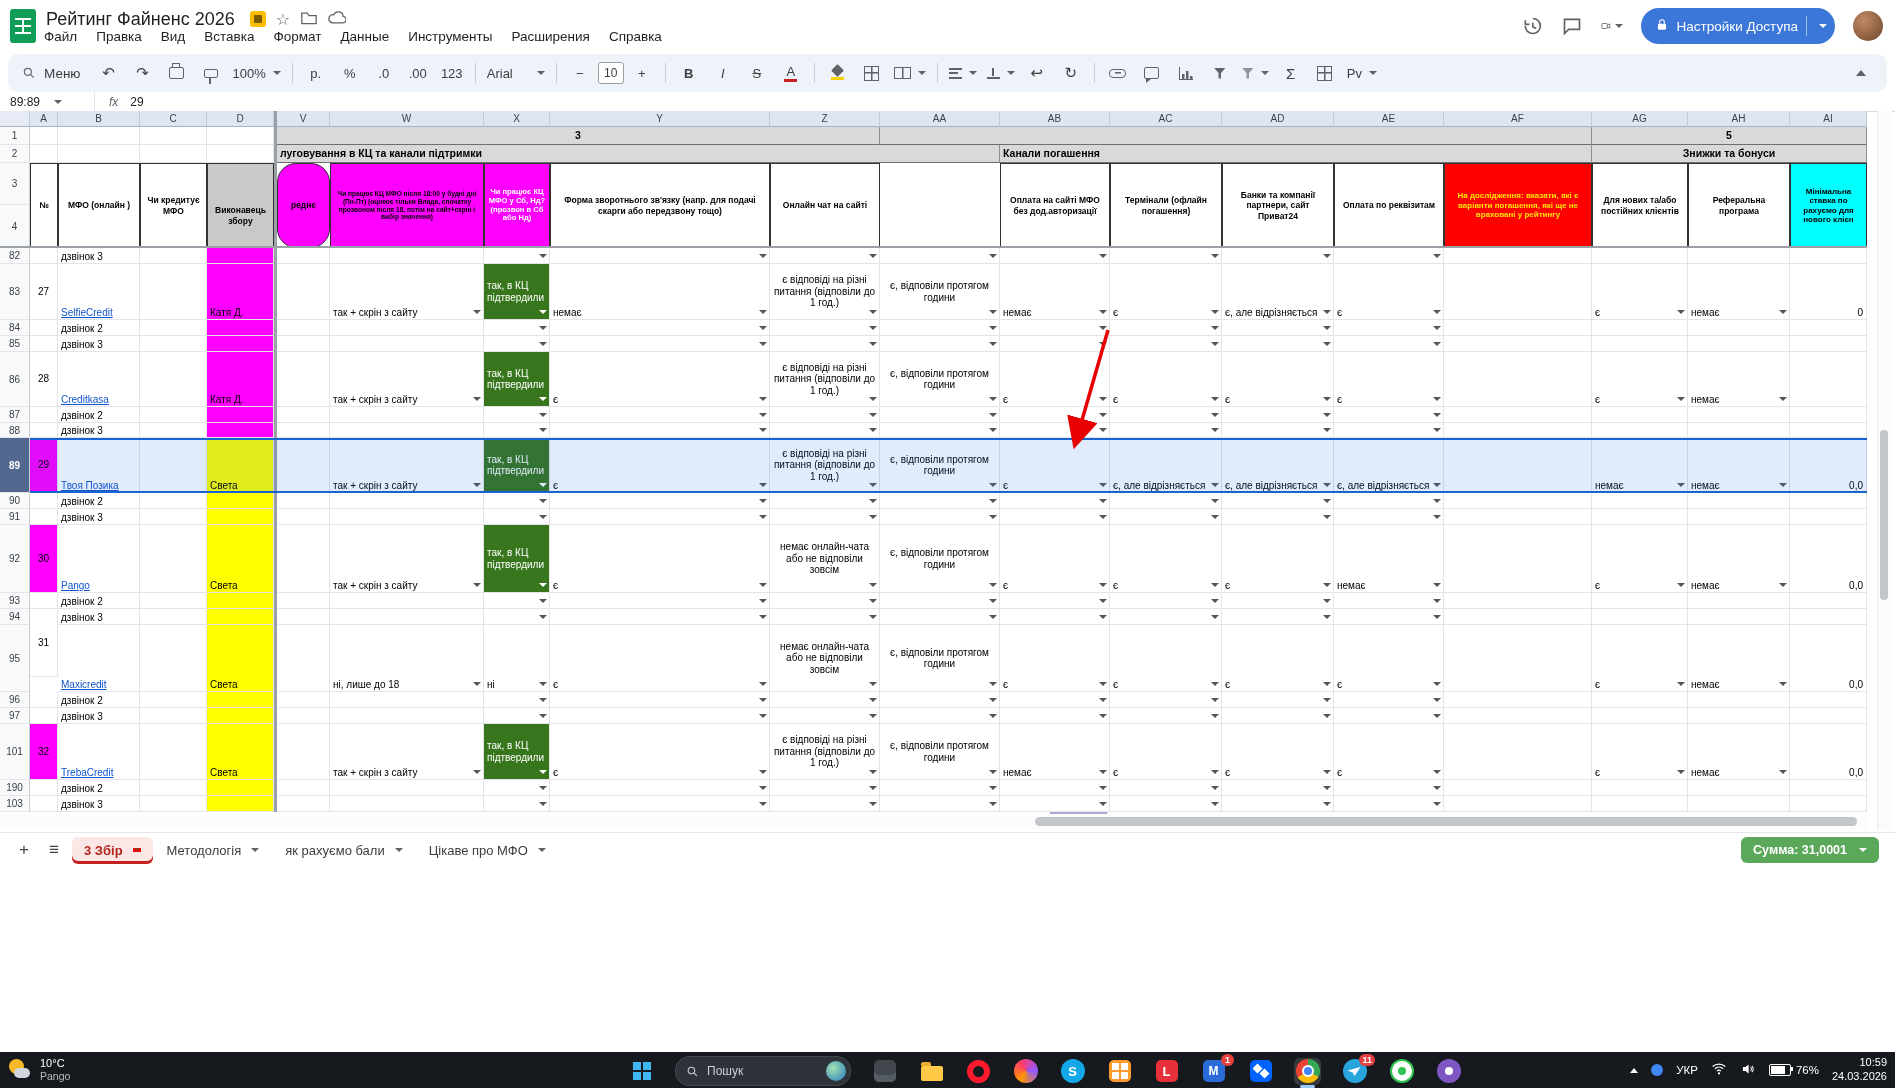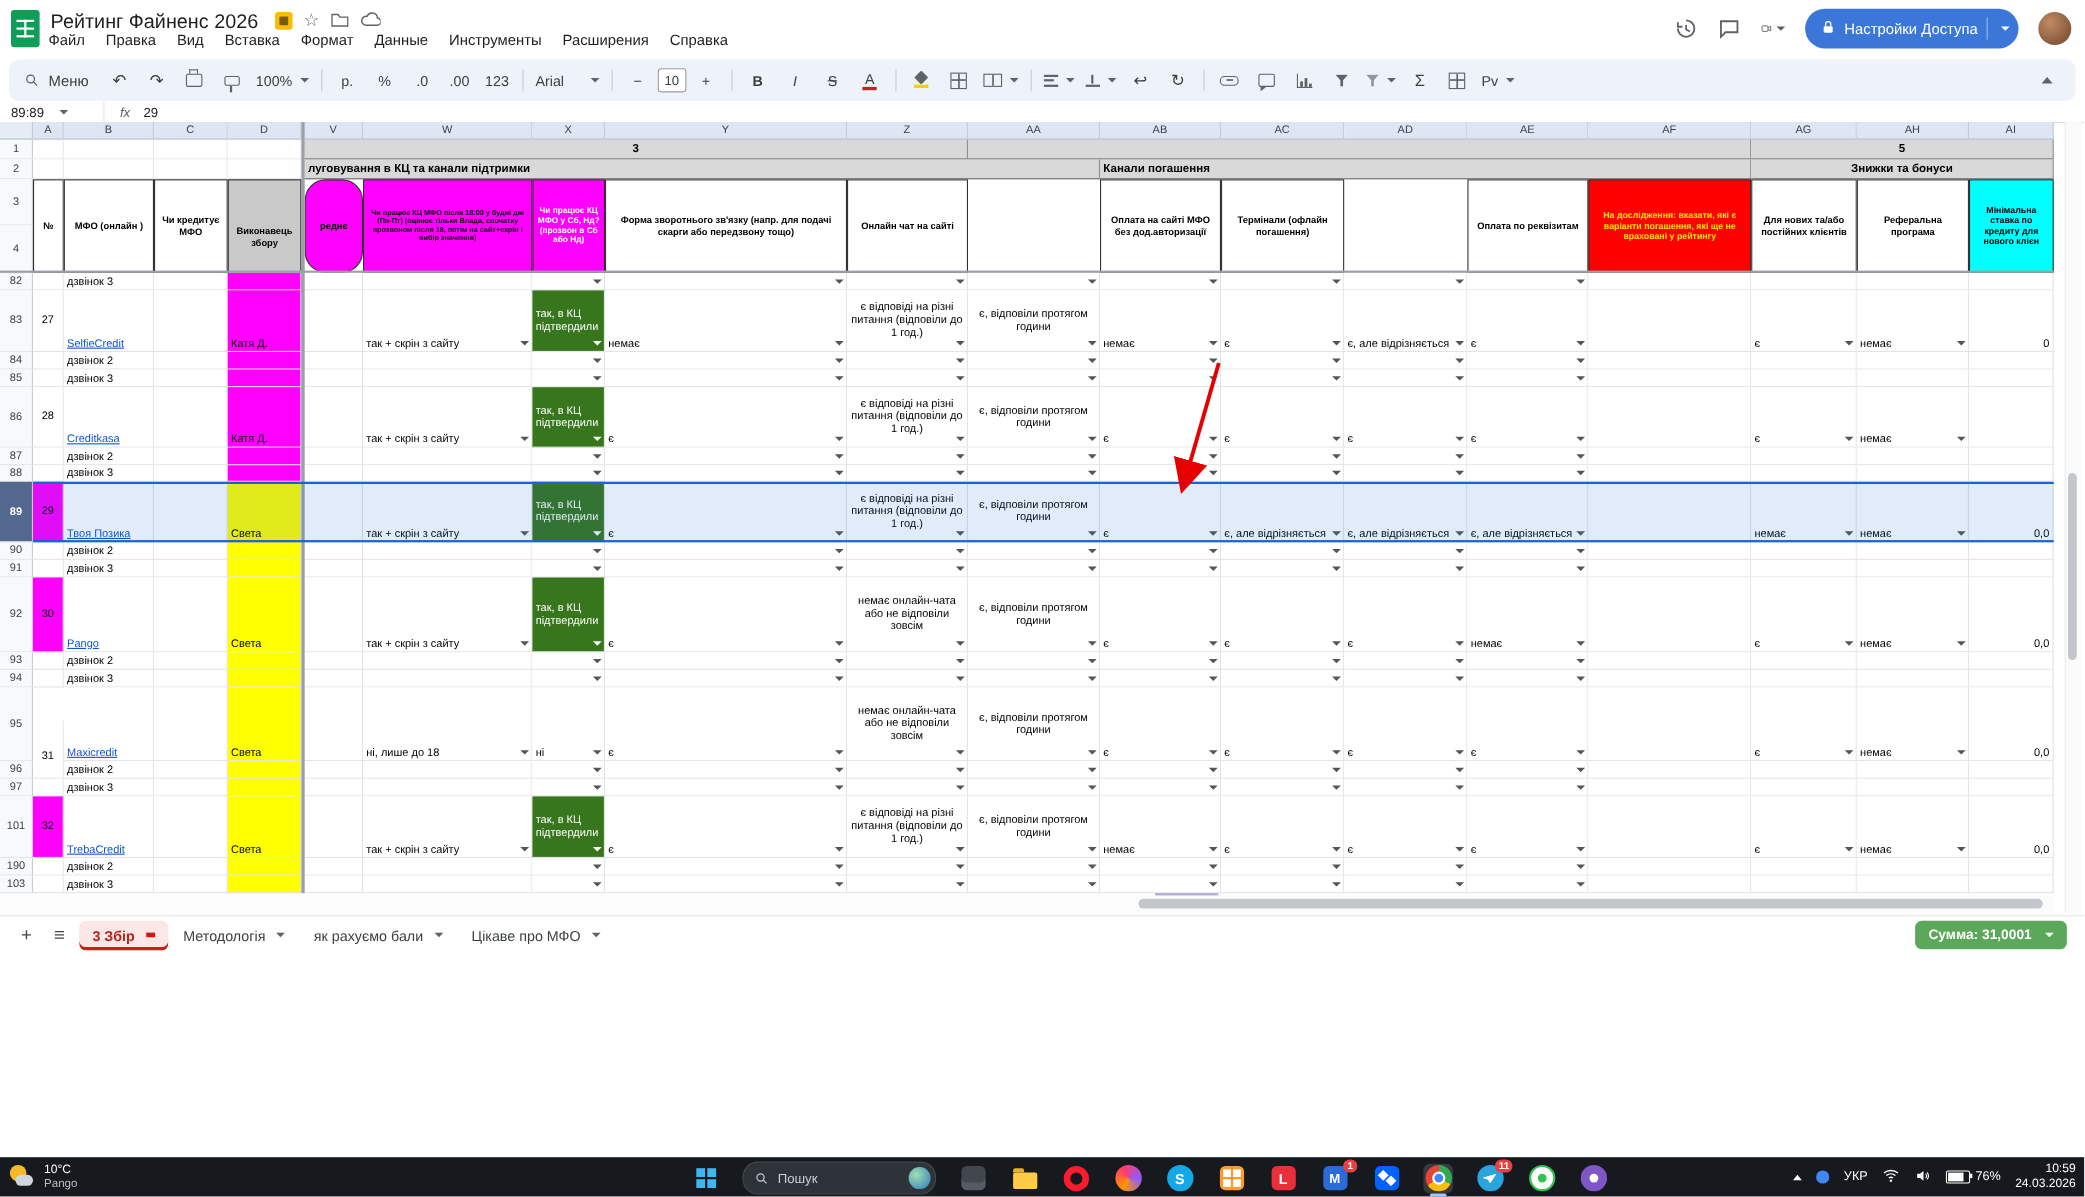--- a/index.html
+++ b/index.html
@@ -414,25 +414,26 @@
       <div class="cell hd " style="left: 58px; top: 163px; width: 82px; height: 85px;">МФО (онлайн )</div>
       <div class="cell hd " style="left: 140px; top: 163px; width: 67px; height: 85px;">Чи кредитує МФО</div>
       <div class="cell hd grayc" style="left: 207px; top: 163px; width: 67px; height: 105px;">Виконавець збору</div>
       <div class="cell hd mg" style="left: 277px; top: 163px; width: 53px; height: 85px; border-radius: 19px;">реднє</div>
       <div class="cell hd mg tiny" style="left: 330px; top: 163px; width: 154px; height: 85px;">Чи працює КЦ МФО після 18:00 у будні дні (Пн-Пт) (оцінює тільки Влада, спочатку прозвоном після 18, потім на сайт+скрін і вибір значення)</div>
       <div class="cell hd mg xhd" style="left: 484px; top: 163px; width: 66px; height: 85px;">Чи працює КЦ МФО у Сб, Нд? (прозвон в Сб або Нд)</div>
       <div class="cell hd " style="left: 550px; top: 163px; width: 220px; height: 85px;">Форма зворотнього зв'язку (напр. для подачі скарги або передзвону тощо)</div>
       <div class="cell hd " style="left: 770px; top: 163px; width: 110px; height: 85px;">Онлайн чат на сайті</div>
       <div class="cell hd " style="left: 1000px; top: 163px; width: 110px; height: 85px;">Оплата на сайті МФО без дод.авторизації</div>
       <div class="cell hd " style="left: 1110px; top: 163px; width: 112px; height: 85px;">Термінали (офлайн погашення)</div>
+      <div class="cell hd " style="left: 1222px; top: 163px; width: 112px; height: 85px;">Банки та компанії партнери, сайт Приват24</div>
       <div class="cell hd " style="left: 1334px; top: 163px; width: 110px; height: 85px;">Оплата по реквізитам</div>
       <div class="cell hd red" style="left: 1444px; top: 163px; width: 148px; height: 85px;">На дослідження: вказати, які є варіанти погашення, які ще не враховані у рейтингу</div>
       <div class="cell hd " style="left: 1592px; top: 163px; width: 96px; height: 85px;">Для нових та/або постійних клієнтів</div>
       <div class="cell hd " style="left: 1688px; top: 163px; width: 102px; height: 85px;">Реферальна програма</div>
-      <div class="cell hd cyan" style="left: 1790px; top: 163px; width: 77px; height: 85px;">Мінімальна ставка по кредиту для нового клієн</div>
+      <div class="cell hd cyan" style="left: 1790px; top: 163px; width: 77px; height: 85px;">Мінімальна ставка по рахуємо для нового клієн</div>
       <div class="rh" style="left: 0px; top: 248px; width: 30px; height: 16px;">82</div>
       <div class="cell " style="left: 30px; top: 248px; width: 28px; height: 16px;"></div>
       <div class="cell " style="left: 58px; top: 248px; width: 82px; height: 16px;">дзвінок 3</div>
       <div class="cell " style="left: 140px; top: 248px; width: 67px; height: 16px;"></div>
       <div class="cell mg" style="left: 207px; top: 248px; width: 67px; height: 16px;"></div>
       <div class="cell " style="left: 277px; top: 248px; width: 53px; height: 16px;"></div>
       <div class="cell " style="left: 330px; top: 248px; width: 154px; height: 16px;"></div>
       <div class="cell " style="left: 484px; top: 248px; width: 66px; height: 16px;">
         <i class="dd"></i>
       </div>
@@ -812,21 +813,21 @@
         <i class="dd"></i>
       </div>
       <div class="cell " style="left: 1334px; top: 609px; width: 110px; height: 16px;">
         <i class="dd"></i>
       </div>
       <div class="cell " style="left: 1444px; top: 609px; width: 148px; height: 16px;"></div>
       <div class="cell " style="left: 1592px; top: 609px; width: 96px; height: 16px;"></div>
       <div class="cell " style="left: 1688px; top: 609px; width: 102px; height: 16px;"></div>
       <div class="cell " style="left: 1790px; top: 609px; width: 77px; height: 16px;"></div>
       <div class="rh" style="left: 0px; top: 625px; width: 30px; height: 67px;">95</div>
-      <div class="cell ctr" style="left: 30px; top: 655px; width: 28px; height: 67px;">31</div>
+      <div class="cell ctr" style="left: 30px; top: 610px; width: 28px; height: 67px;">31</div>
       <div class="cell lk" style="left: 58px; top: 625px; width: 82px; height: 67px;">Maxicredit</div>
       <div class="cell " style="left: 140px; top: 625px; width: 67px; height: 67px;"></div>
       <div class="cell yl" style="left: 207px; top: 625px; width: 67px; height: 67px;">Света</div>
       <div class="cell " style="left: 277px; top: 625px; width: 53px; height: 67px;"></div>
       <div class="cell " style="left: 330px; top: 625px; width: 154px; height: 67px;">ні, лише до 18<i class="dd"></i></div>
       <div class="cell " style="left: 484px; top: 625px; width: 66px; height: 67px;">ні<i class="dd"></i></div>
       <div class="cell " style="left: 550px; top: 625px; width: 220px; height: 67px;">є<i class="dd"></i></div>
       <div class="cell mid" style="left: 770px; top: 625px; width: 110px; height: 67px;">немає онлайн-чата або не відповіли зовсім<i class="dd"></i></div>
       <div class="cell mid" style="left: 880px; top: 625px; width: 120px; height: 67px;">є, відповіли протягом години<i class="dd"></i></div>
       <div class="cell " style="left: 1000px; top: 625px; width: 110px; height: 67px;">є<i class="dd"></i></div>

